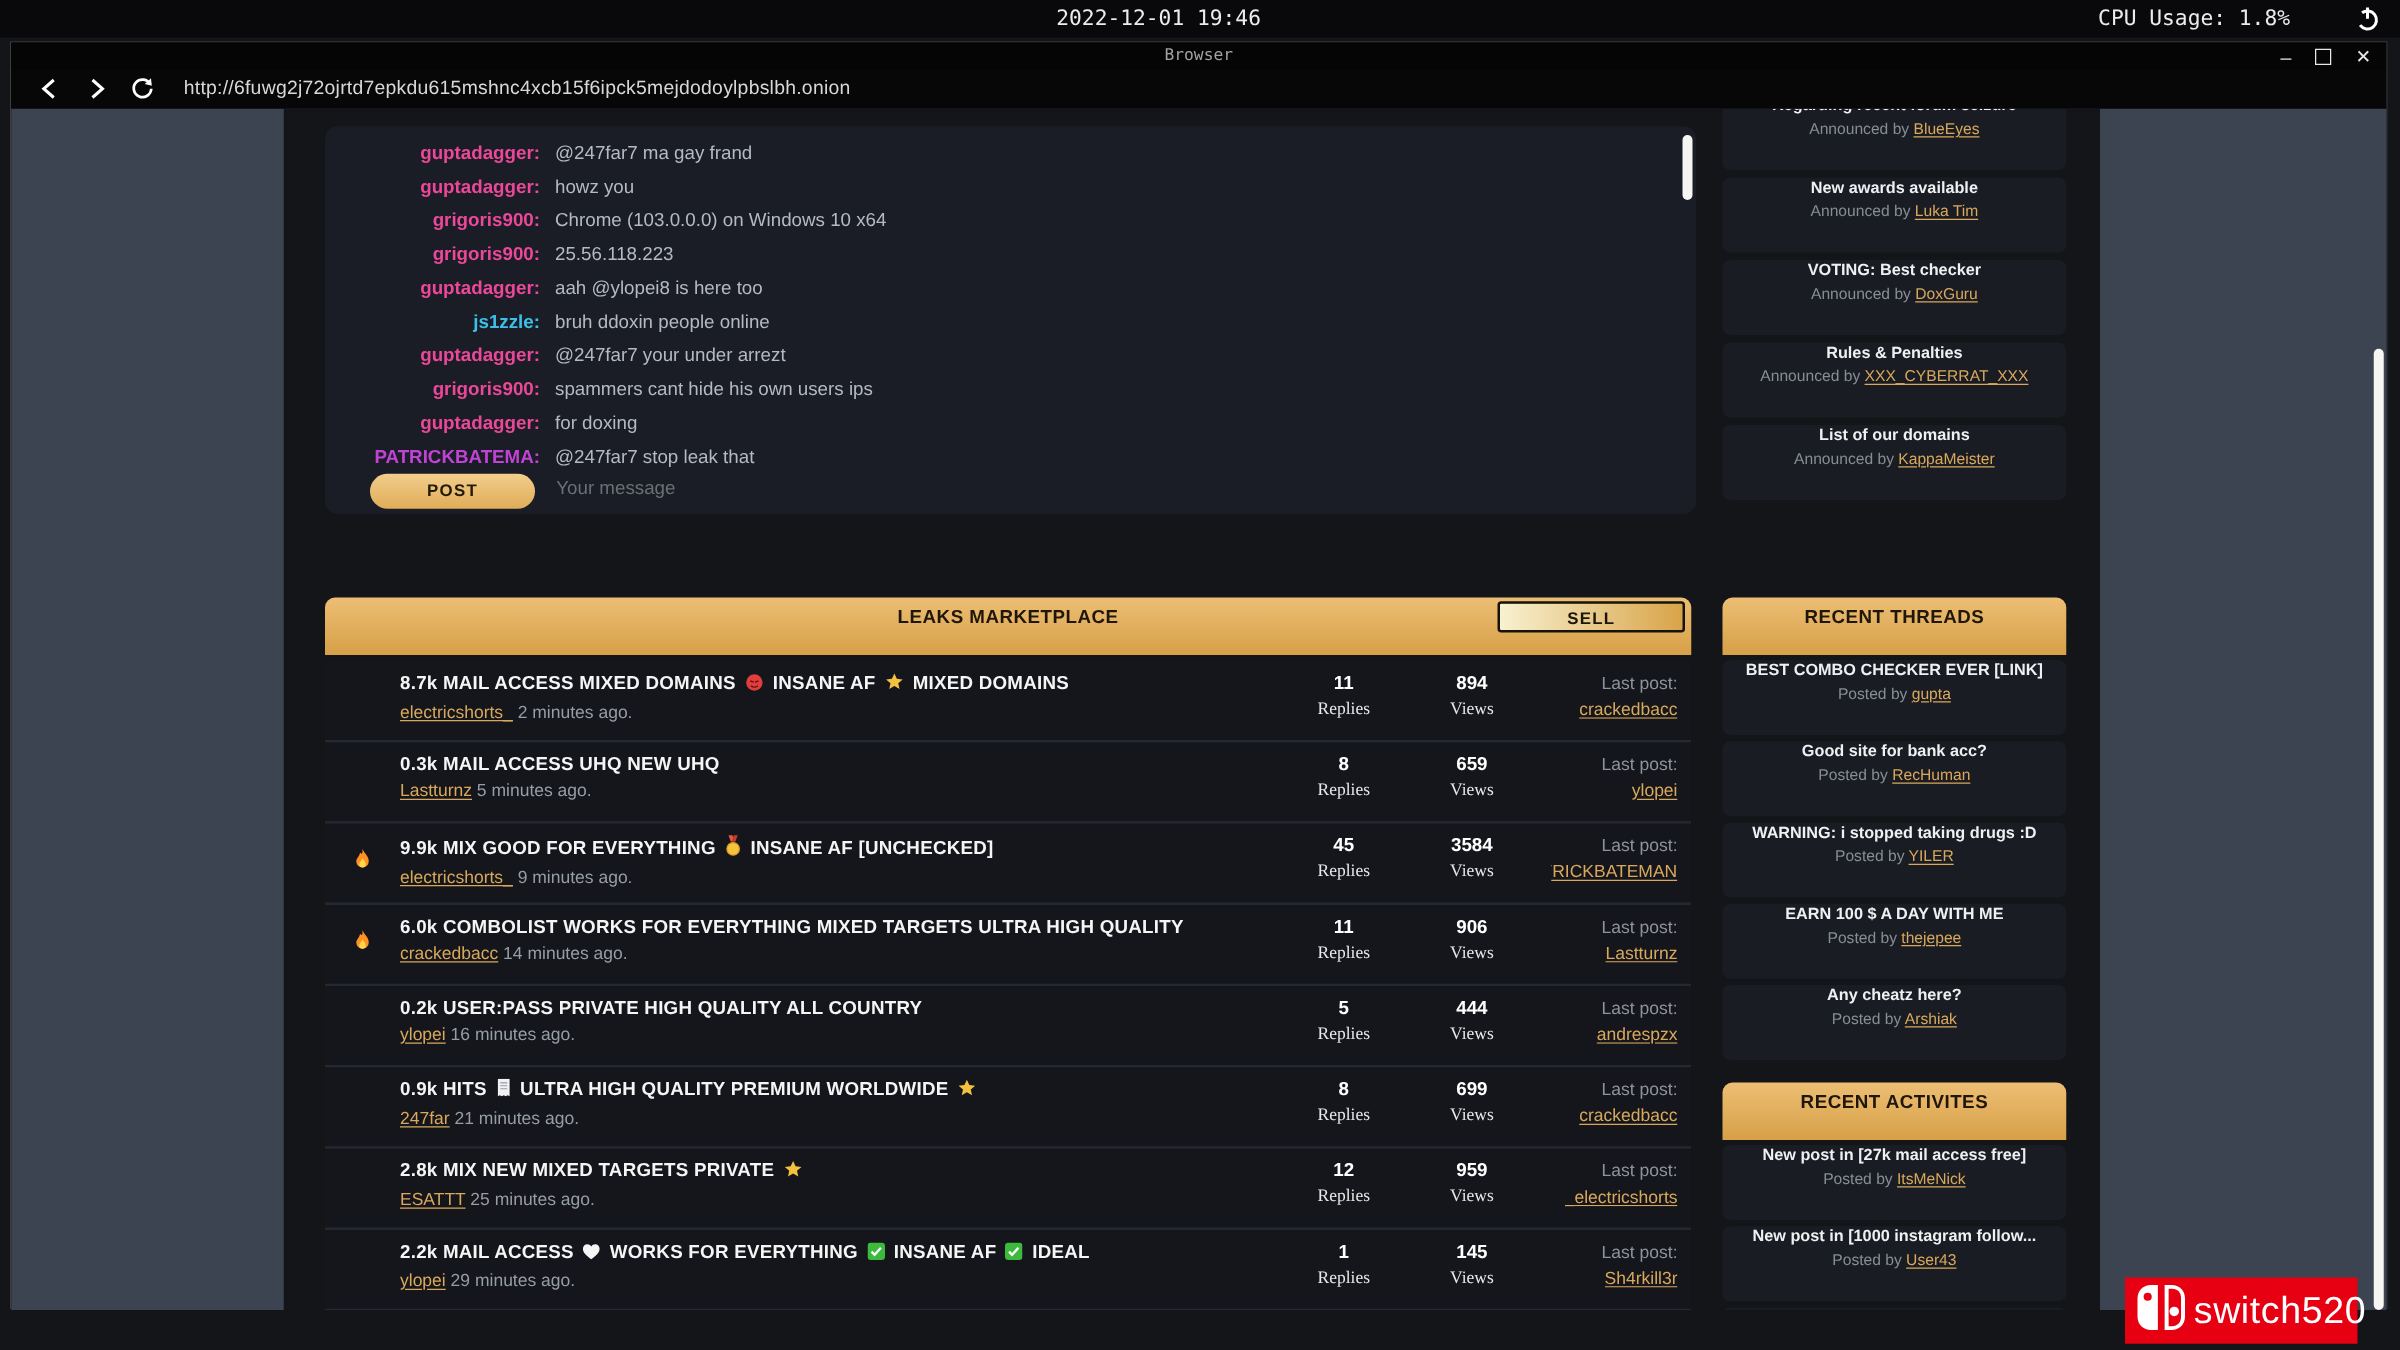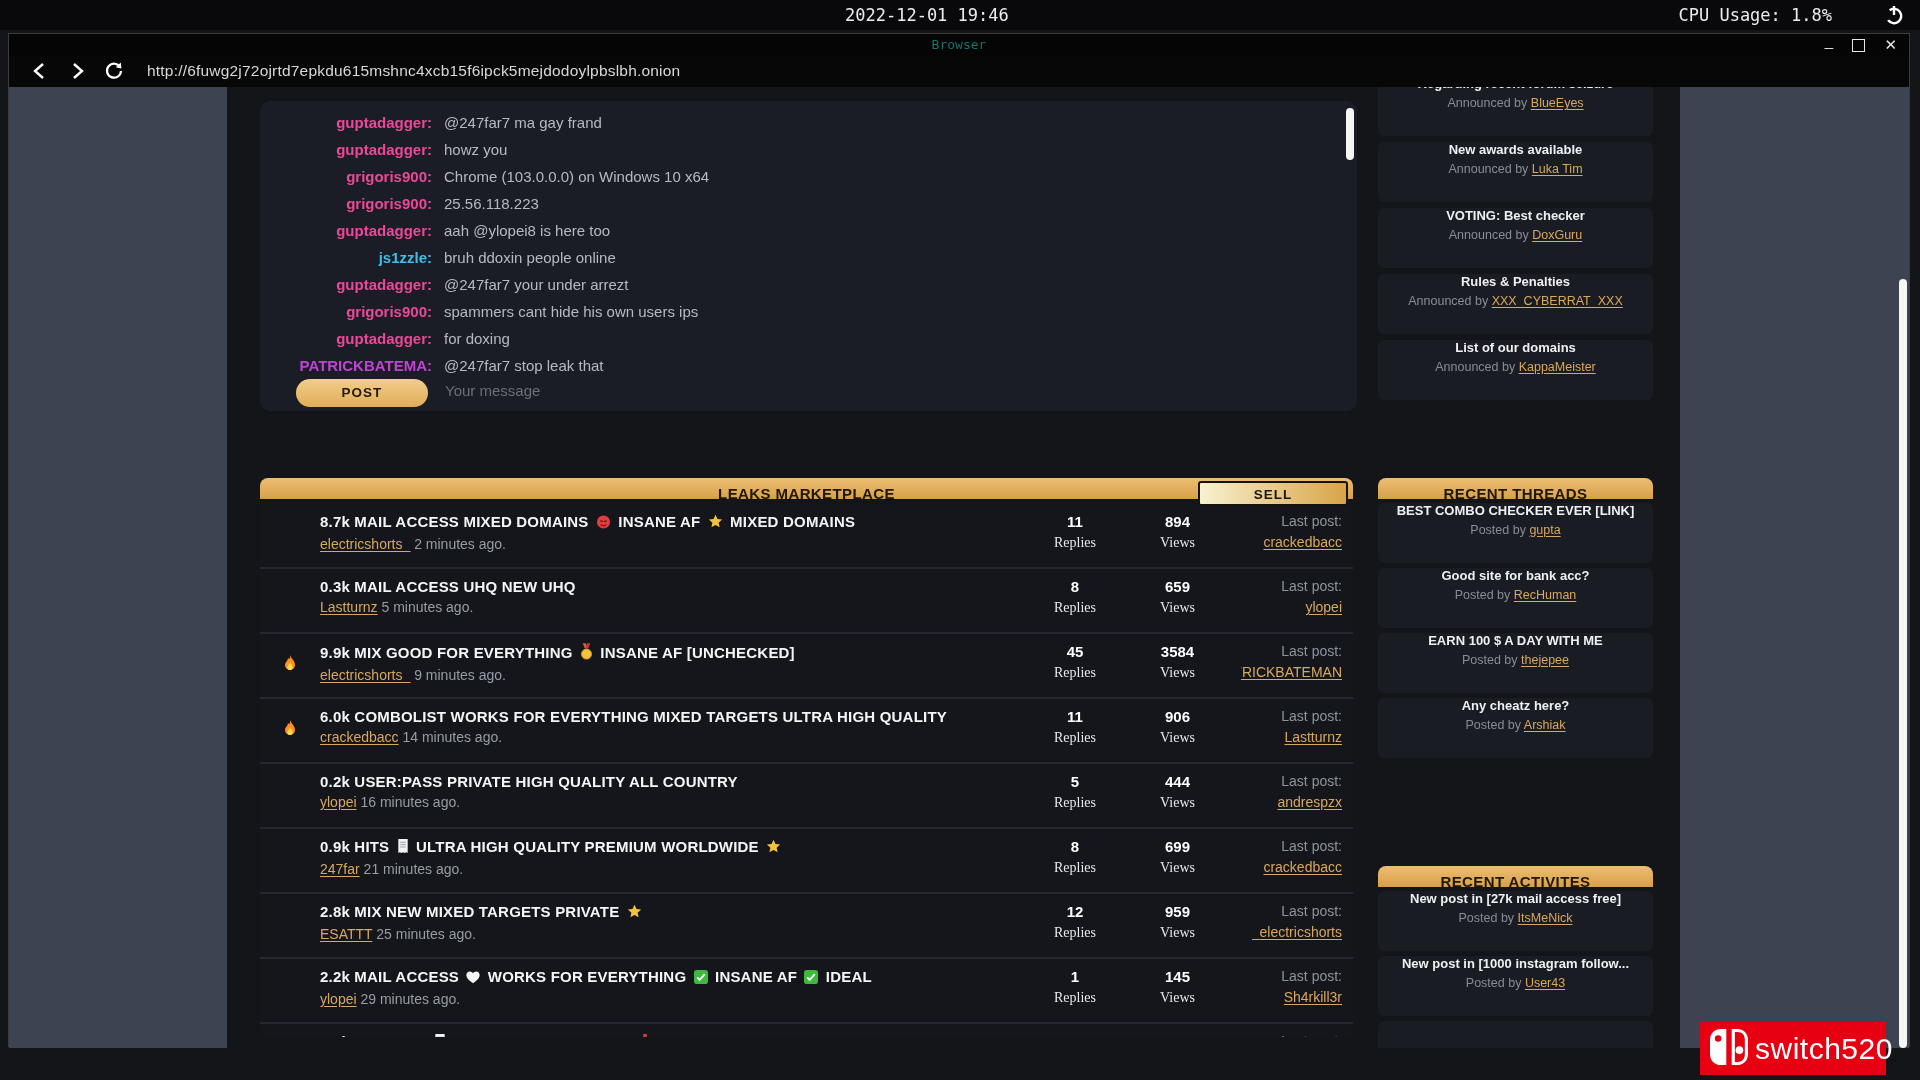--- a/index.html
+++ b/index.html
@@ -7,21 +7,21 @@
   
   .sysbar{position:absolute;left:0;top:0;width:1920px;height:30px;background:#09090c;color:#ececec;
     font-family:"DejaVu Sans Mono",monospace;font-size:17px;}
   .sys-date{position:absolute;left:845px;top:5px;}
   .sys-cpu{position:absolute;right:88px;top:5px;}
   .sys-power{position:absolute;right:15px;top:4px;width:22px;height:22px;cursor:pointer;}
   
   .window{position:absolute;left:8px;top:33px;width:1902px;height:1014px;background:#000;
     border:1px solid #3c3c3c;box-sizing:border-box;}
   .titlebar{position:relative;height:22px;background:#050505;}
-  .titlebar .wtitle{position:absolute;left:0;right:0;top:3px;text-align:center;color:#0f766e;
+  .titlebar .wtitle{position:absolute;left:0;right:0;top:3px;text-align:center;color:#a3a3a3;
     font-family:"DejaVu Sans Mono",monospace;font-size:13px;}
   .wc{position:absolute;top:2px;color:#e8e8e8;cursor:pointer;}
   .wc-min{right:76px;top:-2px;font-size:15px;}
   .wc-max{right:44px;top:5px;width:11px;height:11px;border:1.6px solid #e8e8e8;}
   .wc-close{right:12px;font-size:15px;}
   .urlbar{position:relative;height:31px;background:#070708;}
   .nav-ic{position:absolute;top:5px;width:20px;height:20px;cursor:pointer;}
   .nav-back{left:21px;}.nav-fwd{left:58px;}.nav-reload{left:95px;}
   .url-text{position:absolute;left:138px;top:6px;color:#d8d8d8;font-size:15.5px;letter-spacing:.2px;cursor:text;}
   
@@ -35,21 +35,21 @@
   .chat-user{display:inline-block;width:172px;text-align:right;font-weight:bold;padding-right:12px;box-sizing:content-box;}
   .u-green{color:#ec4899;}.u-cyan{color:#3cc0e8;}.u-magenta{color:#c143d6;}
   .chat-text{color:#b5bac2;}
   .chat-thumb{position:absolute;right:3px;top:7px;width:8px;height:52px;background:#f6f6f2;border-radius:4px;cursor:grab;}
   .chat-input{position:absolute;left:0;bottom:0;width:100%;height:35px;background:#1a1d25;}
   .post-btn{position:absolute;left:36px;top:3px;width:132px;height:28px;border-radius:14px;
     background:linear-gradient(180deg,#f2cd8c,#e0ad58);color:#241a08;font-weight:bold;font-size:13.5px;
     letter-spacing:1px;text-align:center;line-height:28px;cursor:pointer;}
   .chat-placeholder{position:absolute;left:185px;top:6px;font-size:15px;color:#6b7077;cursor:text;}
   
-  .gold-head{height:21px;background:linear-gradient(180deg,#ecbe74,#d7a047);border-radius:8px 8px 0 0;
+  .gold-head{height:46px;background:linear-gradient(180deg,#ecbe74,#d7a047);border-radius:8px 8px 0 0;
     text-align:center;line-height:31px;color:#20170a;font-weight:bold;font-size:15px;letter-spacing:.4px;}
   
   .market{position:absolute;left:33px;top:391px;width:1093px;}
   .mhead{position:relative;}
   .sell-btn{position:absolute;right:5px;top:3px;width:150px;height:25px;line-height:23px;
     background:linear-gradient(90deg,#f8f1d0,#d8a448);border:2px solid #15130c;border-radius:3px;
     box-sizing:border-box;text-align:center;color:#1c1508;font-weight:bold;font-size:13.5px;letter-spacing:1px;cursor:pointer;}
   .mrows{margin-top:5px;height:533px;overflow:hidden;}
   .mrow{display:flex;height:63px;background:#14161c;border-bottom:2px solid #242831;cursor:pointer;}
   .m-gutter{width:60px;display:flex;align-items:center;justify-content:center;}
@@ -377,20 +377,24 @@
           <div>
               <div class="side-card">
                 <div class="side-title">BEST COMBO CHECKER EVER [LINK]</div>
                 <div class="side-line"><span class="side-by">Posted by </span><a class="gold-link">gupta</a></div>
               </div>
               <div class="side-card">
                 <div class="side-title">Good site for bank acc?</div>
                 <div class="side-line"><span class="side-by">Posted by </span><a class="gold-link">RecHuman</a></div>
               </div>
               <div class="side-card">
+                <div class="side-title">WARNING: i stopped taking drugs :D</div>
+                <div class="side-line"><span class="side-by">Posted by </span><a class="gold-link">YILER</a></div>
+              </div>
+              <div class="side-card">
                 <div class="side-title">EARN 100 $ A DAY WITH ME</div>
                 <div class="side-line"><span class="side-by">Posted by </span><a class="gold-link">thejepee</a></div>
               </div>
               <div class="side-card">
                 <div class="side-title">Any cheatz here?</div>
                 <div class="side-line"><span class="side-by">Posted by </span><a class="gold-link">Arshiak</a></div>
               </div>
             </div>
         </div>
 

